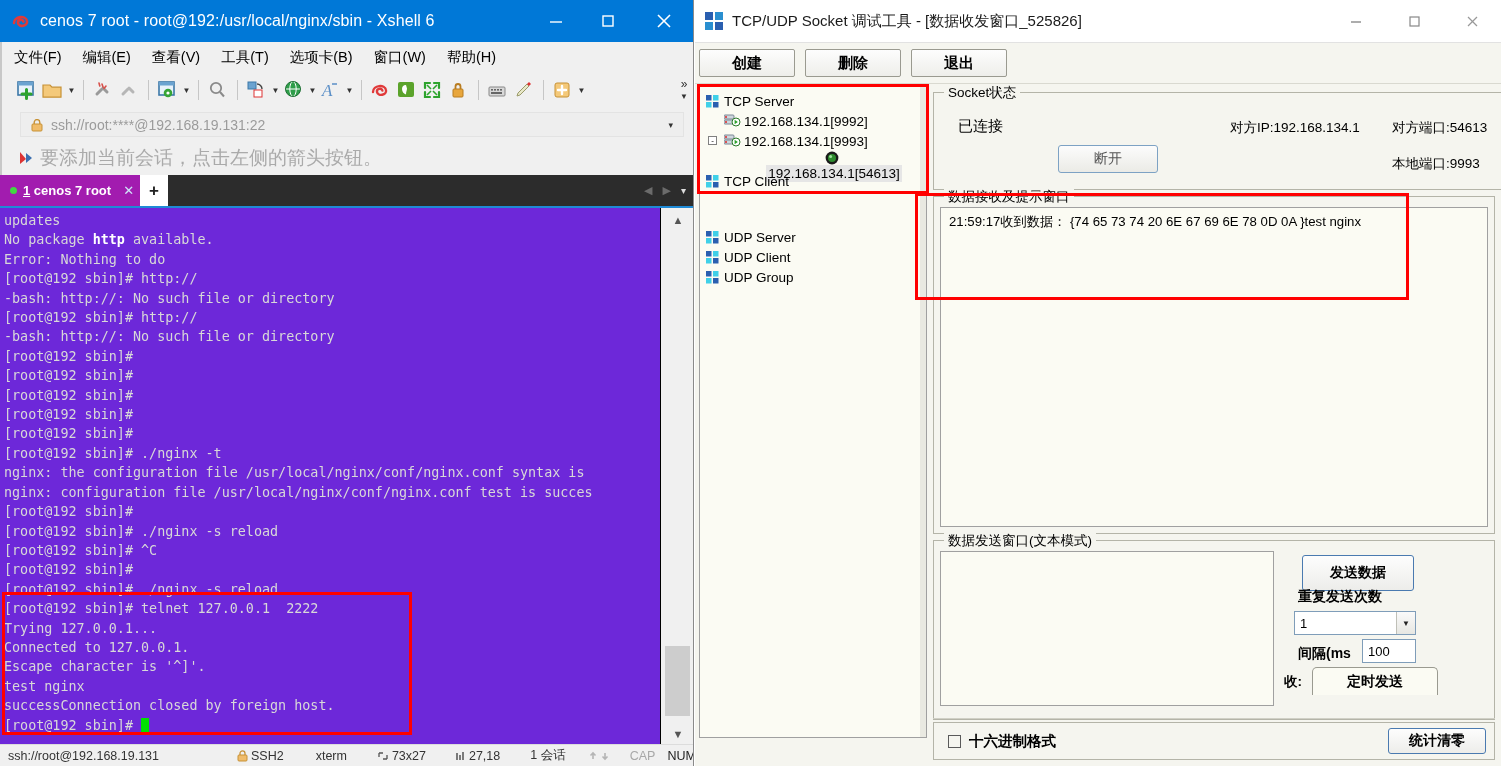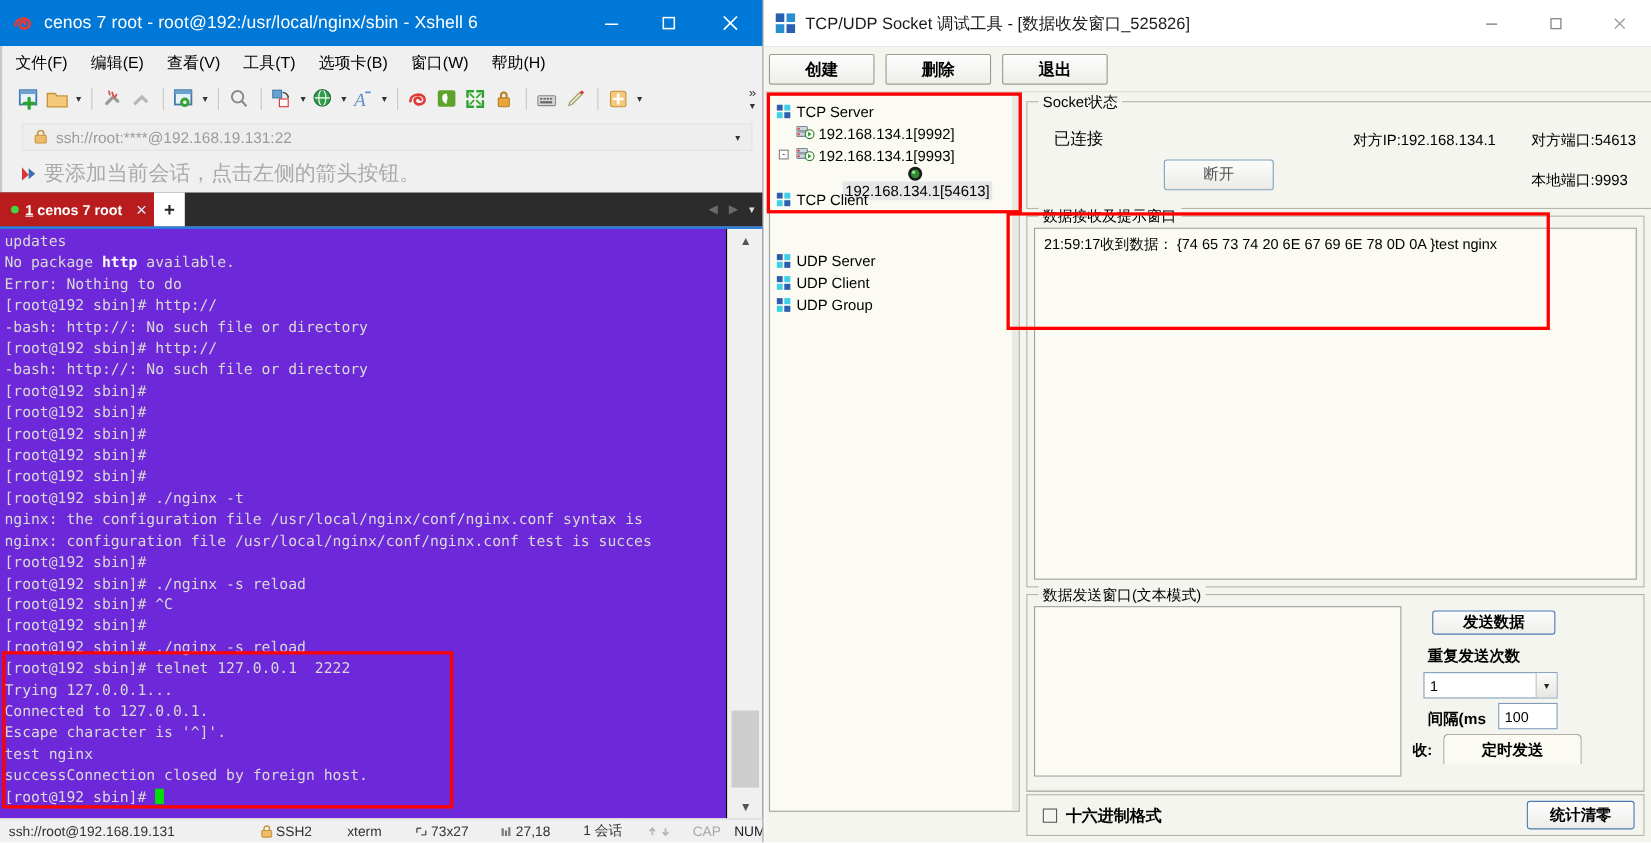--- a/index.html
+++ b/index.html
@@ -80,21 +80,21 @@
     display: flex; align-items: center;
   }
   .xs-hint-arrow { margin-left: 16px; width: 16px; height: 14px; position: relative; }
   .xs-hint-text { color: #aaaaaa; font-size: 19px; margin-left: 6px; }
 
   .xs-tabbar {
     position: absolute; left: 0; top: 175px; width: 694px; height: 31px;
     background: #2c2c2c; display: flex; align-items: stretch;
   }
   .xs-tab {
-    background: #b91c1c; display: flex; align-items: center;
+    background: #a21caf; display: flex; align-items: center;
     padding: 0 6px 0 10px; min-width: 130px;
   }
   .xs-tab-dot { width: 7px; height: 7px; border-radius: 50%; background: #42d742; margin-right: 6px; }
   .xs-tab-label { color: #fff; font-size: 13px; font-weight: bold; }
   .xs-tab-label u { text-decoration: underline; }
   .xs-tab-close { color: #cfe7fa; font-size: 13px; margin-left: 12px; }
   .xs-tab-add {
     width: 28px; background: #ffffff; display: flex; align-items: center; justify-content: center;
     color: #222; font-size: 17px; font-weight: bold;
   }
@@ -218,21 +218,21 @@
     position:absolute; left: 220px; top: 193px; width: 494px; height: 107px;
     border: 3px solid #ff0000; pointer-events:none;
   }
 
   #grp-send { left: 238px; top: 540px; width: 562px; height: 180px; }
   .send-area {
     position:absolute; left: 6px; top: 10px; width: 334px; height: 155px;
     background: #fbfbf3; border: 1px solid #a0a0a0;
   }
   .btn-senddata {
-    position:absolute; left: 368px; top: 14px; width: 112px; height: 22px;
+    position:absolute; left: 368px; top: 14px; width: 112px; height: 36px;
     background: linear-gradient(#fdfdfd, #ededea);
     border: 1px solid #4a7ab0; border-radius: 3px;
     display:flex; align-items:center; justify-content:center;
     font-size: 14px; font-weight: bold; color:#000;
   }
   .lbl-repeat { position:absolute; left: 364px; top: 47px; font-size: 14px; font-weight:bold; color:#000; white-space:nowrap;}
   .combo-repeat {
     position:absolute; left: 360px; top: 70px; width: 122px; height: 24px;
     background: #ffffff; border: 1px solid #7f9db9;
     display:flex; align-items:center;

